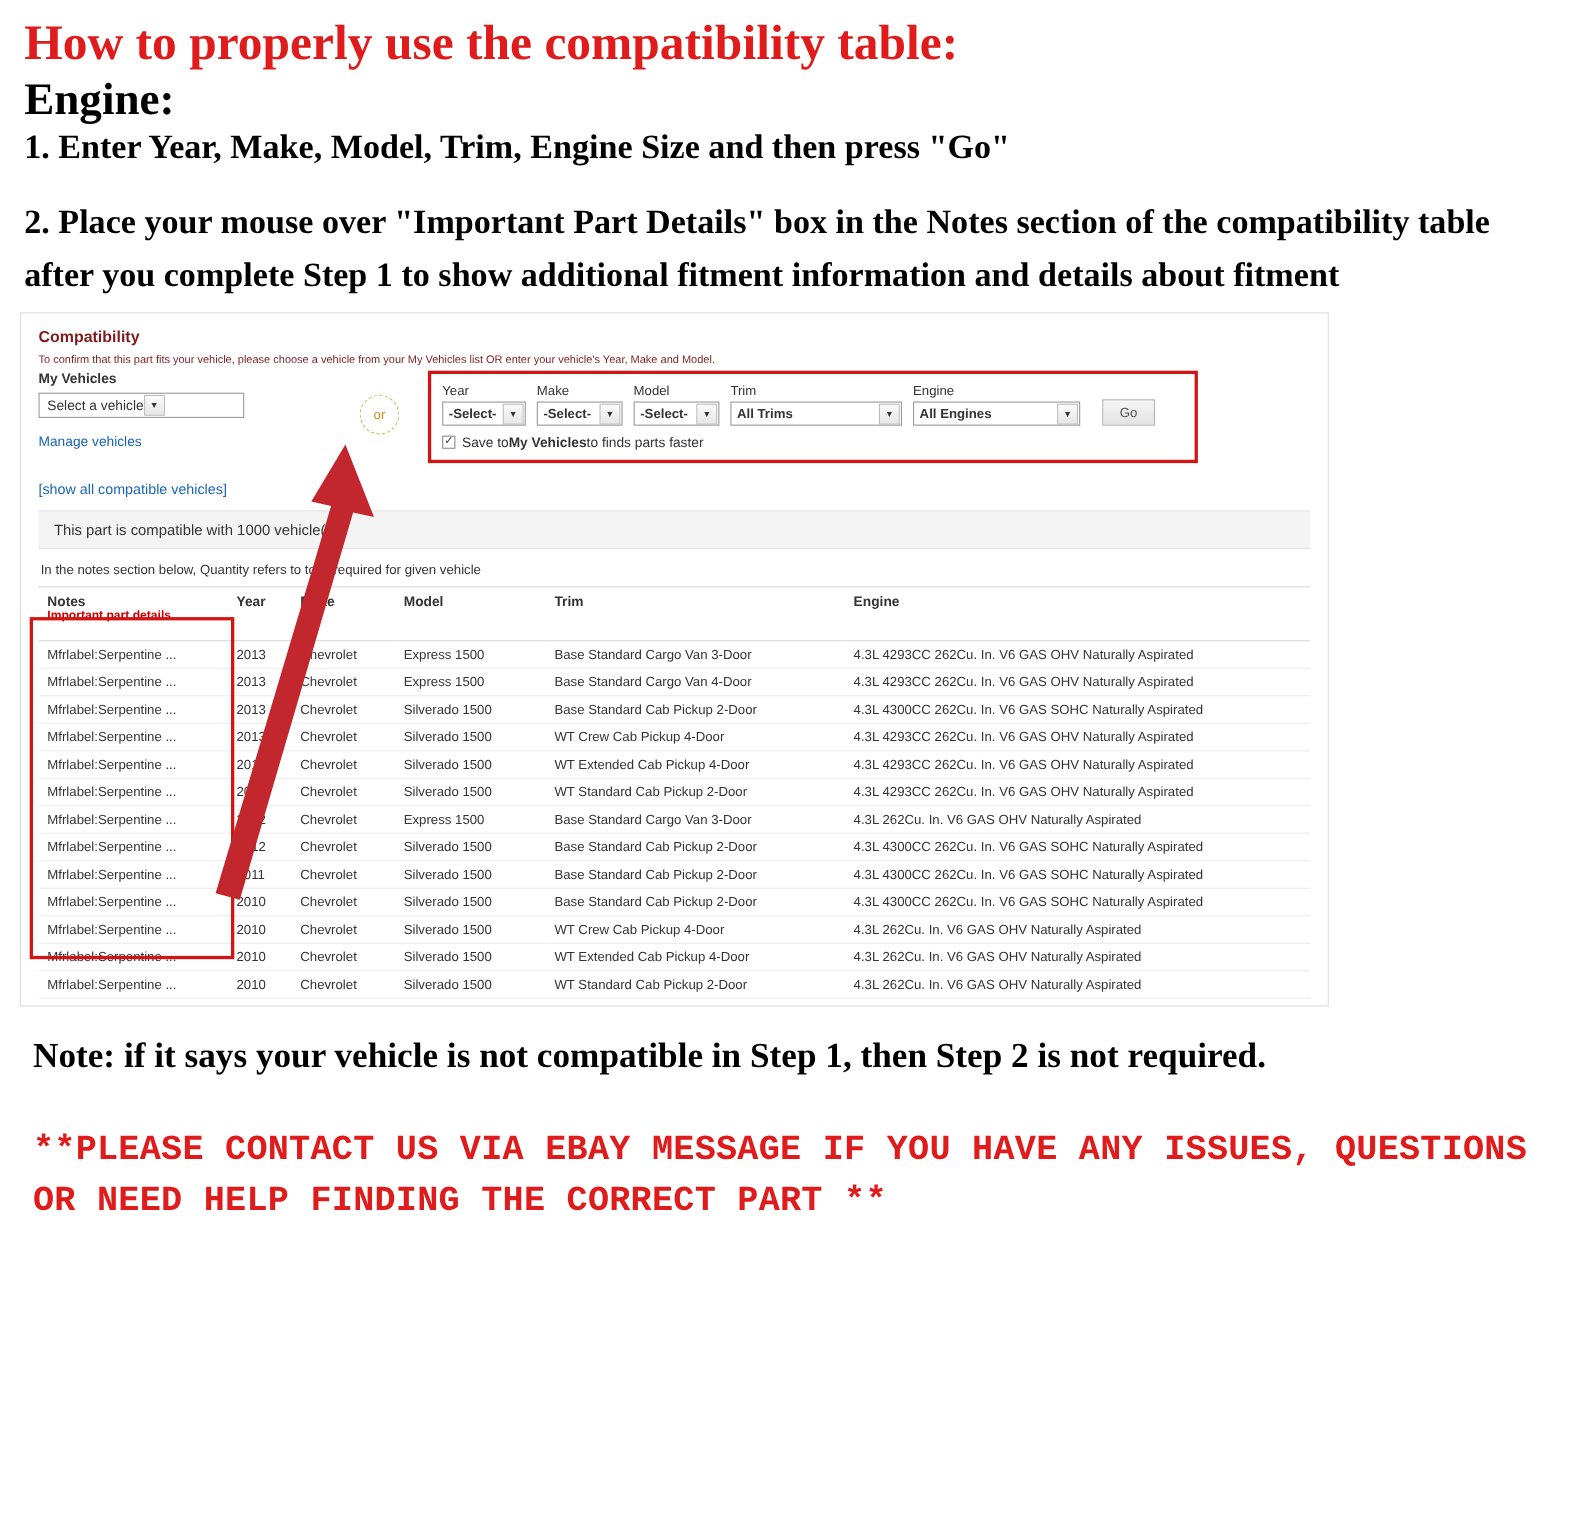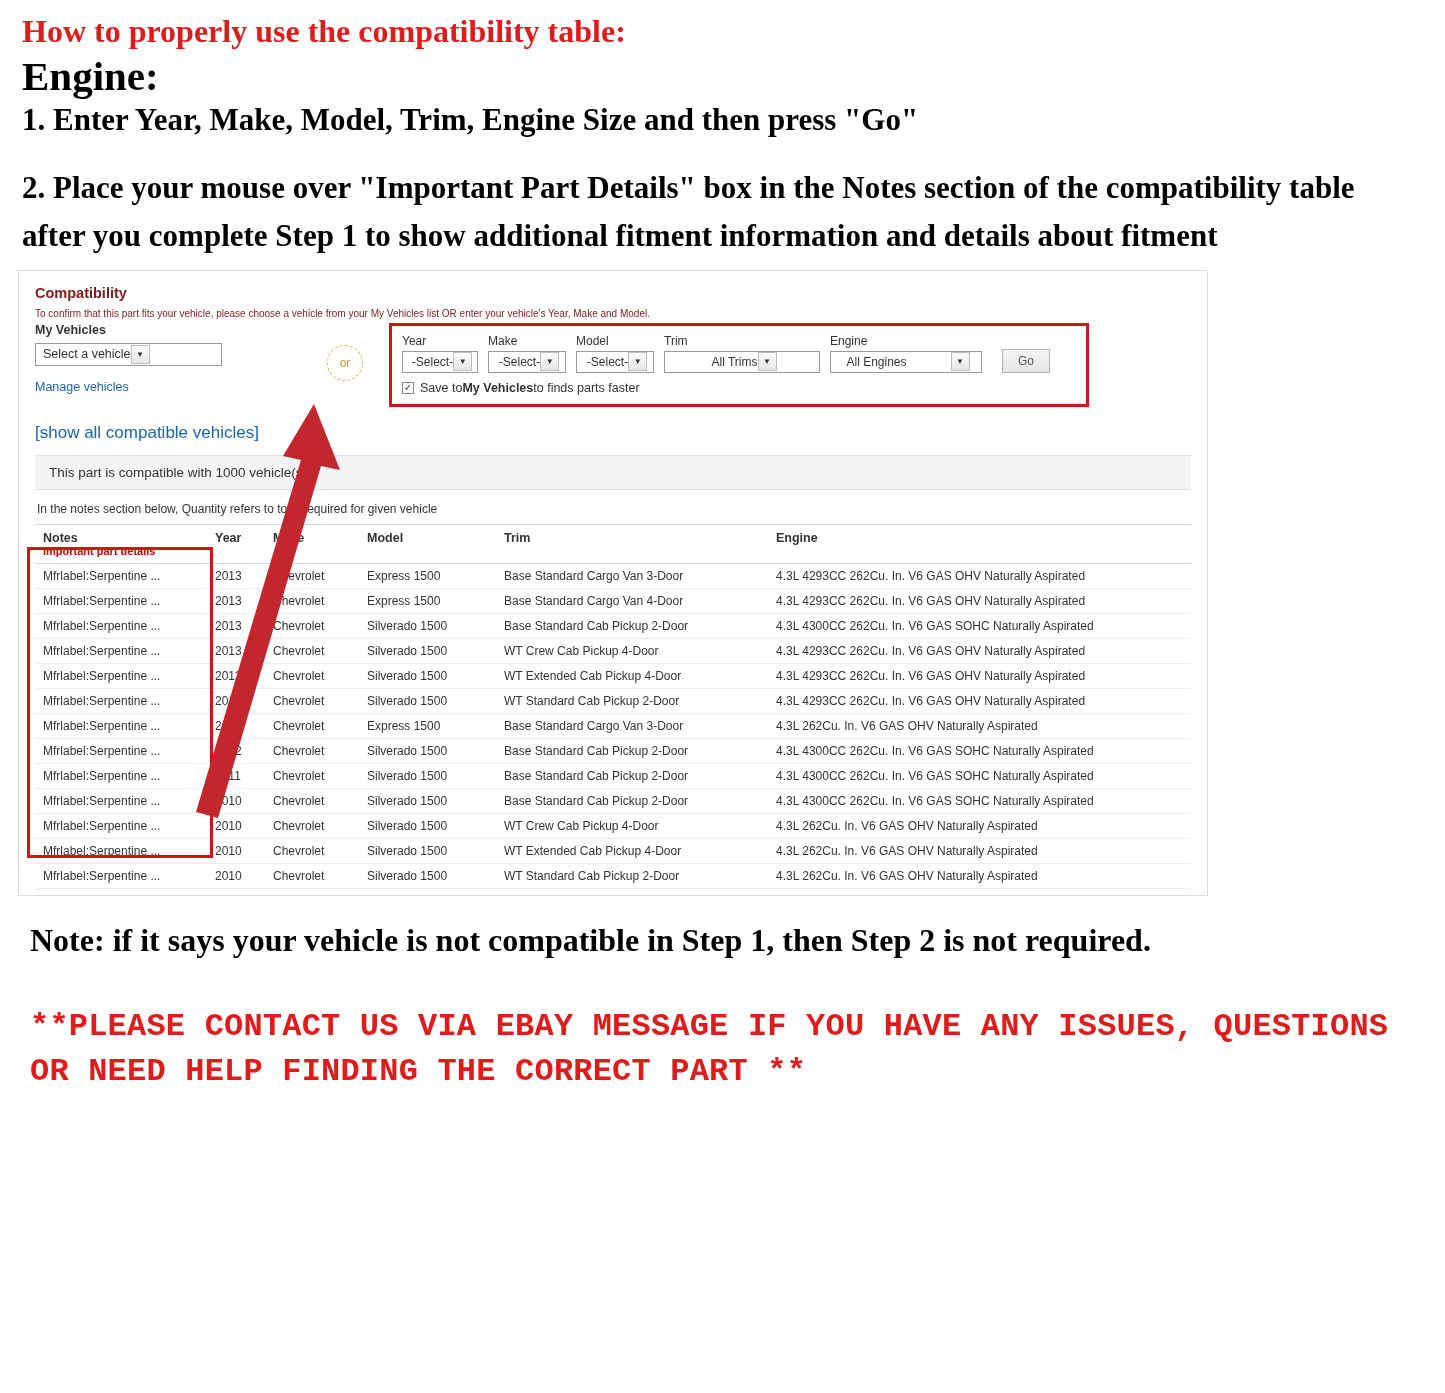--- a/index.html
+++ b/index.html
@@ -21,21 +21,21 @@
   }
 
   
   .instructions {
     padding: 14px 22px 0 22px;
   }
   .title-red {
     font-family: "Liberation Serif", serif;
     font-weight: bold;
     color: #e01b1b;
-    font-size: 32px;
+    font-size: 45px;
     line-height: 1.12;
     margin: 0 0 4px 0;
   }
   .steps-label {
     font-family: "Liberation Serif", serif;
     font-weight: bold;
     color: #000;
     font-size: 41px;
     line-height: 1.12;
     margin: 0 0 2px 0;
@@ -154,25 +154,26 @@
     color: #333;
     margin-bottom: 3px;
     display: block;
   }
   .fld-box {
     height: 22px;
     border: 1px solid #9a9a9a;
     background: #fff;
     display: flex;
     align-items: center;
-    justify-content: center;
+    justify-content: space-between;
     font-size: 12px;
     color: #333;
     padding: 0 1px 0 5px;
     box-sizing: border-box;
+    font-weight: bold;
   }
   .w-year { width: 76px; }
   .w-make { width: 78px; }
   .w-model { width: 78px; }
   .w-trim { width: 156px; }
   .w-engine { width: 152px; gap: 44px; }
   .go-btn {
     width: 46px;
     height: 22px;
     border: 1px solid #b5b5b5;
@@ -198,21 +199,21 @@
     background: #fff;
     margin-right: 6px;
     font-size: 10px;
     line-height: 10px;
     text-align: center;
     color: #333;
     box-sizing: border-box;
   }
   .show-all {
     color: #1964b4;
-    font-size: 17px;
+    font-size: 13px;
     margin: 16px 0 0 0;
   }
   .compat-count {
     margin-top: 12px;
     background: #f4f4f4;
     border-top: 1px solid #e2e2e2;
     border-bottom: 1px solid #e2e2e2;
     font-size: 13.5px;
     color: #333;
     padding: 9px 0 9px 14px;
@@ -226,21 +227,21 @@
   table.compat {
     width: 100%;
     border-collapse: collapse;
     font-size: 12px;
     color: #333;
   }
   table.compat th {
     text-align: left;
     font-weight: bold;
     font-size: 12.5px;
-    padding: 6px 4px 6px 8px;
+    padding: 6px 4px 16px 8px;
     border-top: 1px solid #d8d8d8;
     border-bottom: 1px solid #d8d8d8;
     background: #fff;
     vertical-align: top;
     margin-left: 32px;
   }
   table.compat th .imp {
     display: block;
     color: #c00;
     font-size: 11px;

